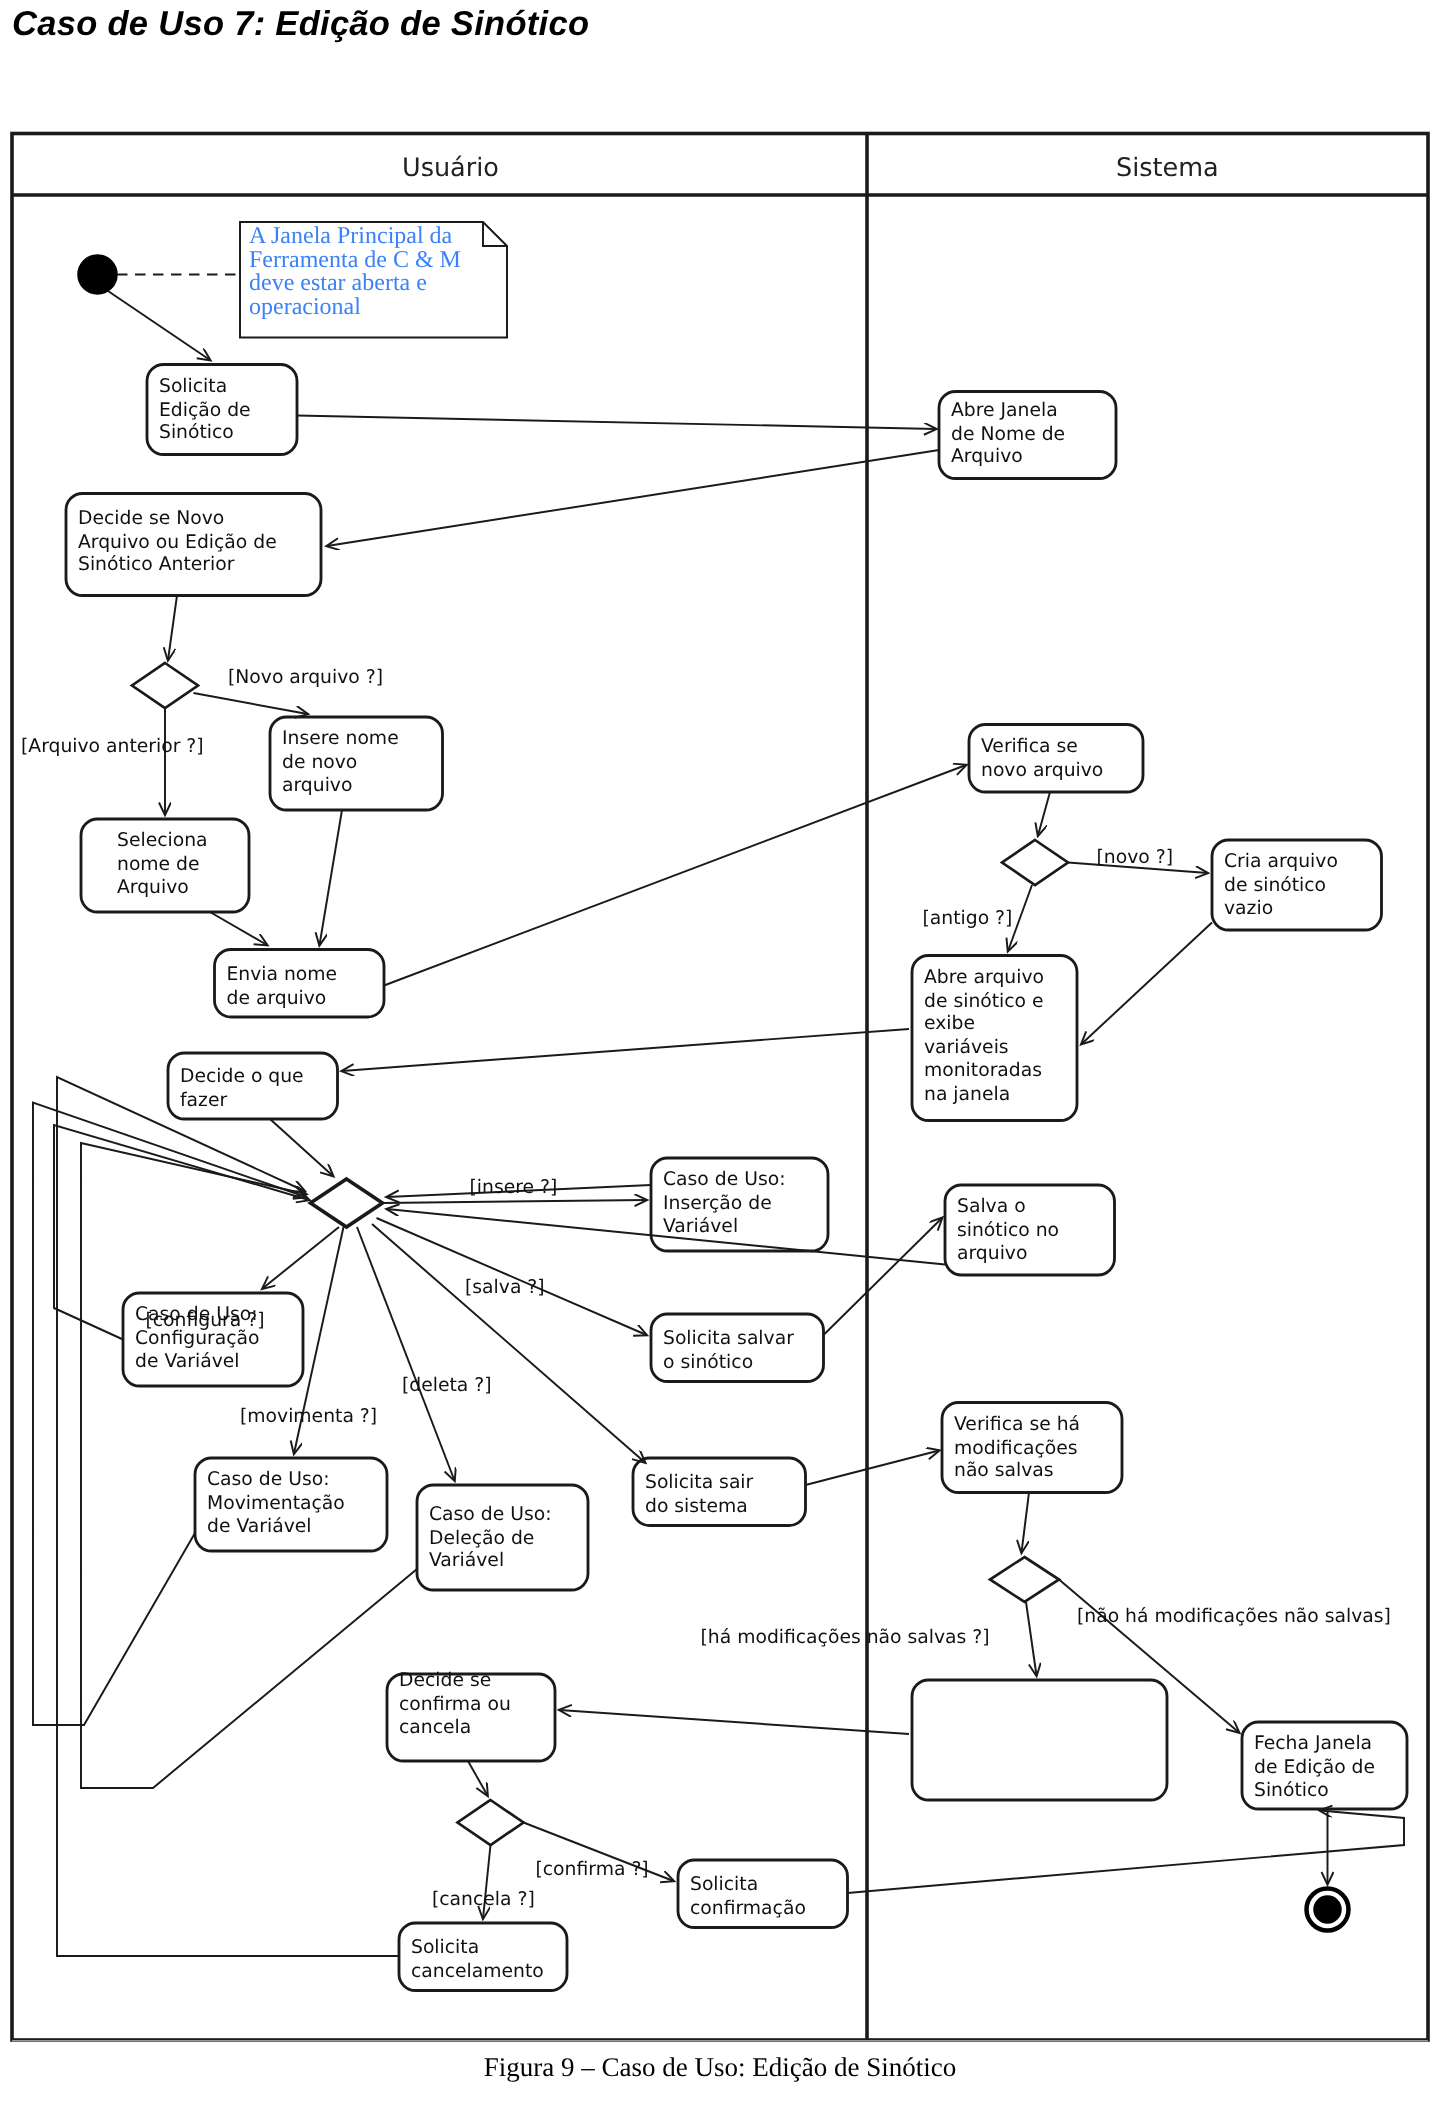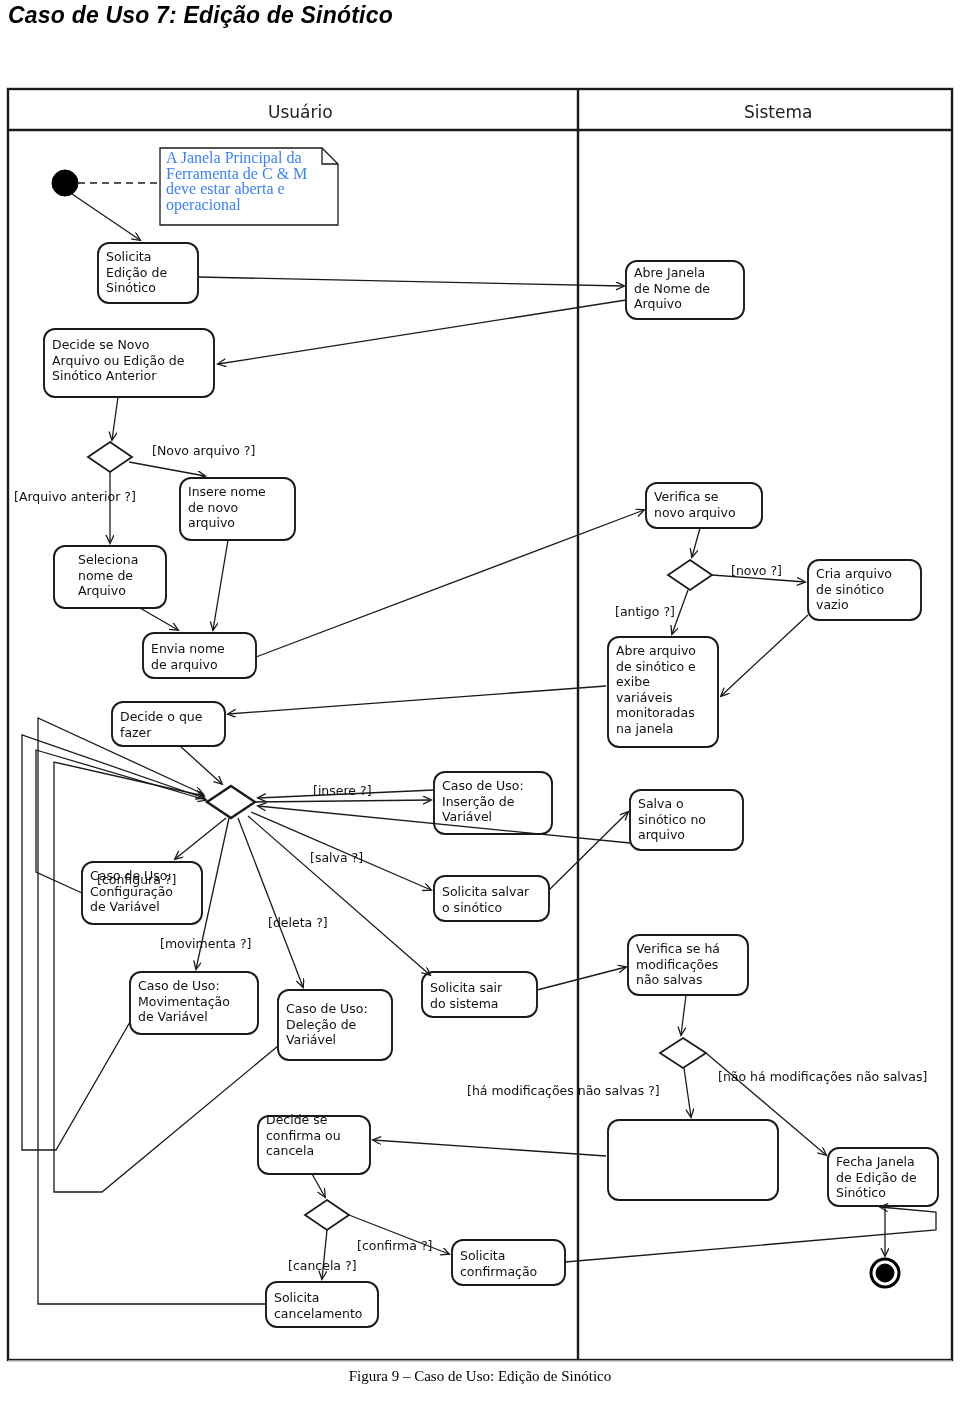--- a/index.html
+++ b/index.html
@@ -9,21 +9,21 @@
   .doc-title{
     position:absolute;left:8px;top:2px;
     font-family:"Liberation Sans",sans-serif;
     font-weight:bold;font-style:italic;font-size:23px;
     letter-spacing:0.2px;white-space:nowrap;
   }
   .caption{
     position:absolute;left:0;top:1368px;width:960px;
     text-align:center;
     font-family:"Liberation Serif",serif;
-    font-size:15px;white-space:nowrap;
+    font-size:18px;white-space:nowrap;
   }
   .caption-rule{position:absolute;left:8px;top:1360px;width:944px;height:1px;background:#999;}
 
   svg#dg{position:absolute;left:0;top:0;width:960px;height:1401px;}
 
   
   .nodelabel{
     position:absolute;
     font-family:"DejaVu Sans",sans-serif;
     font-size:12.5px;line-height:15.5px;

